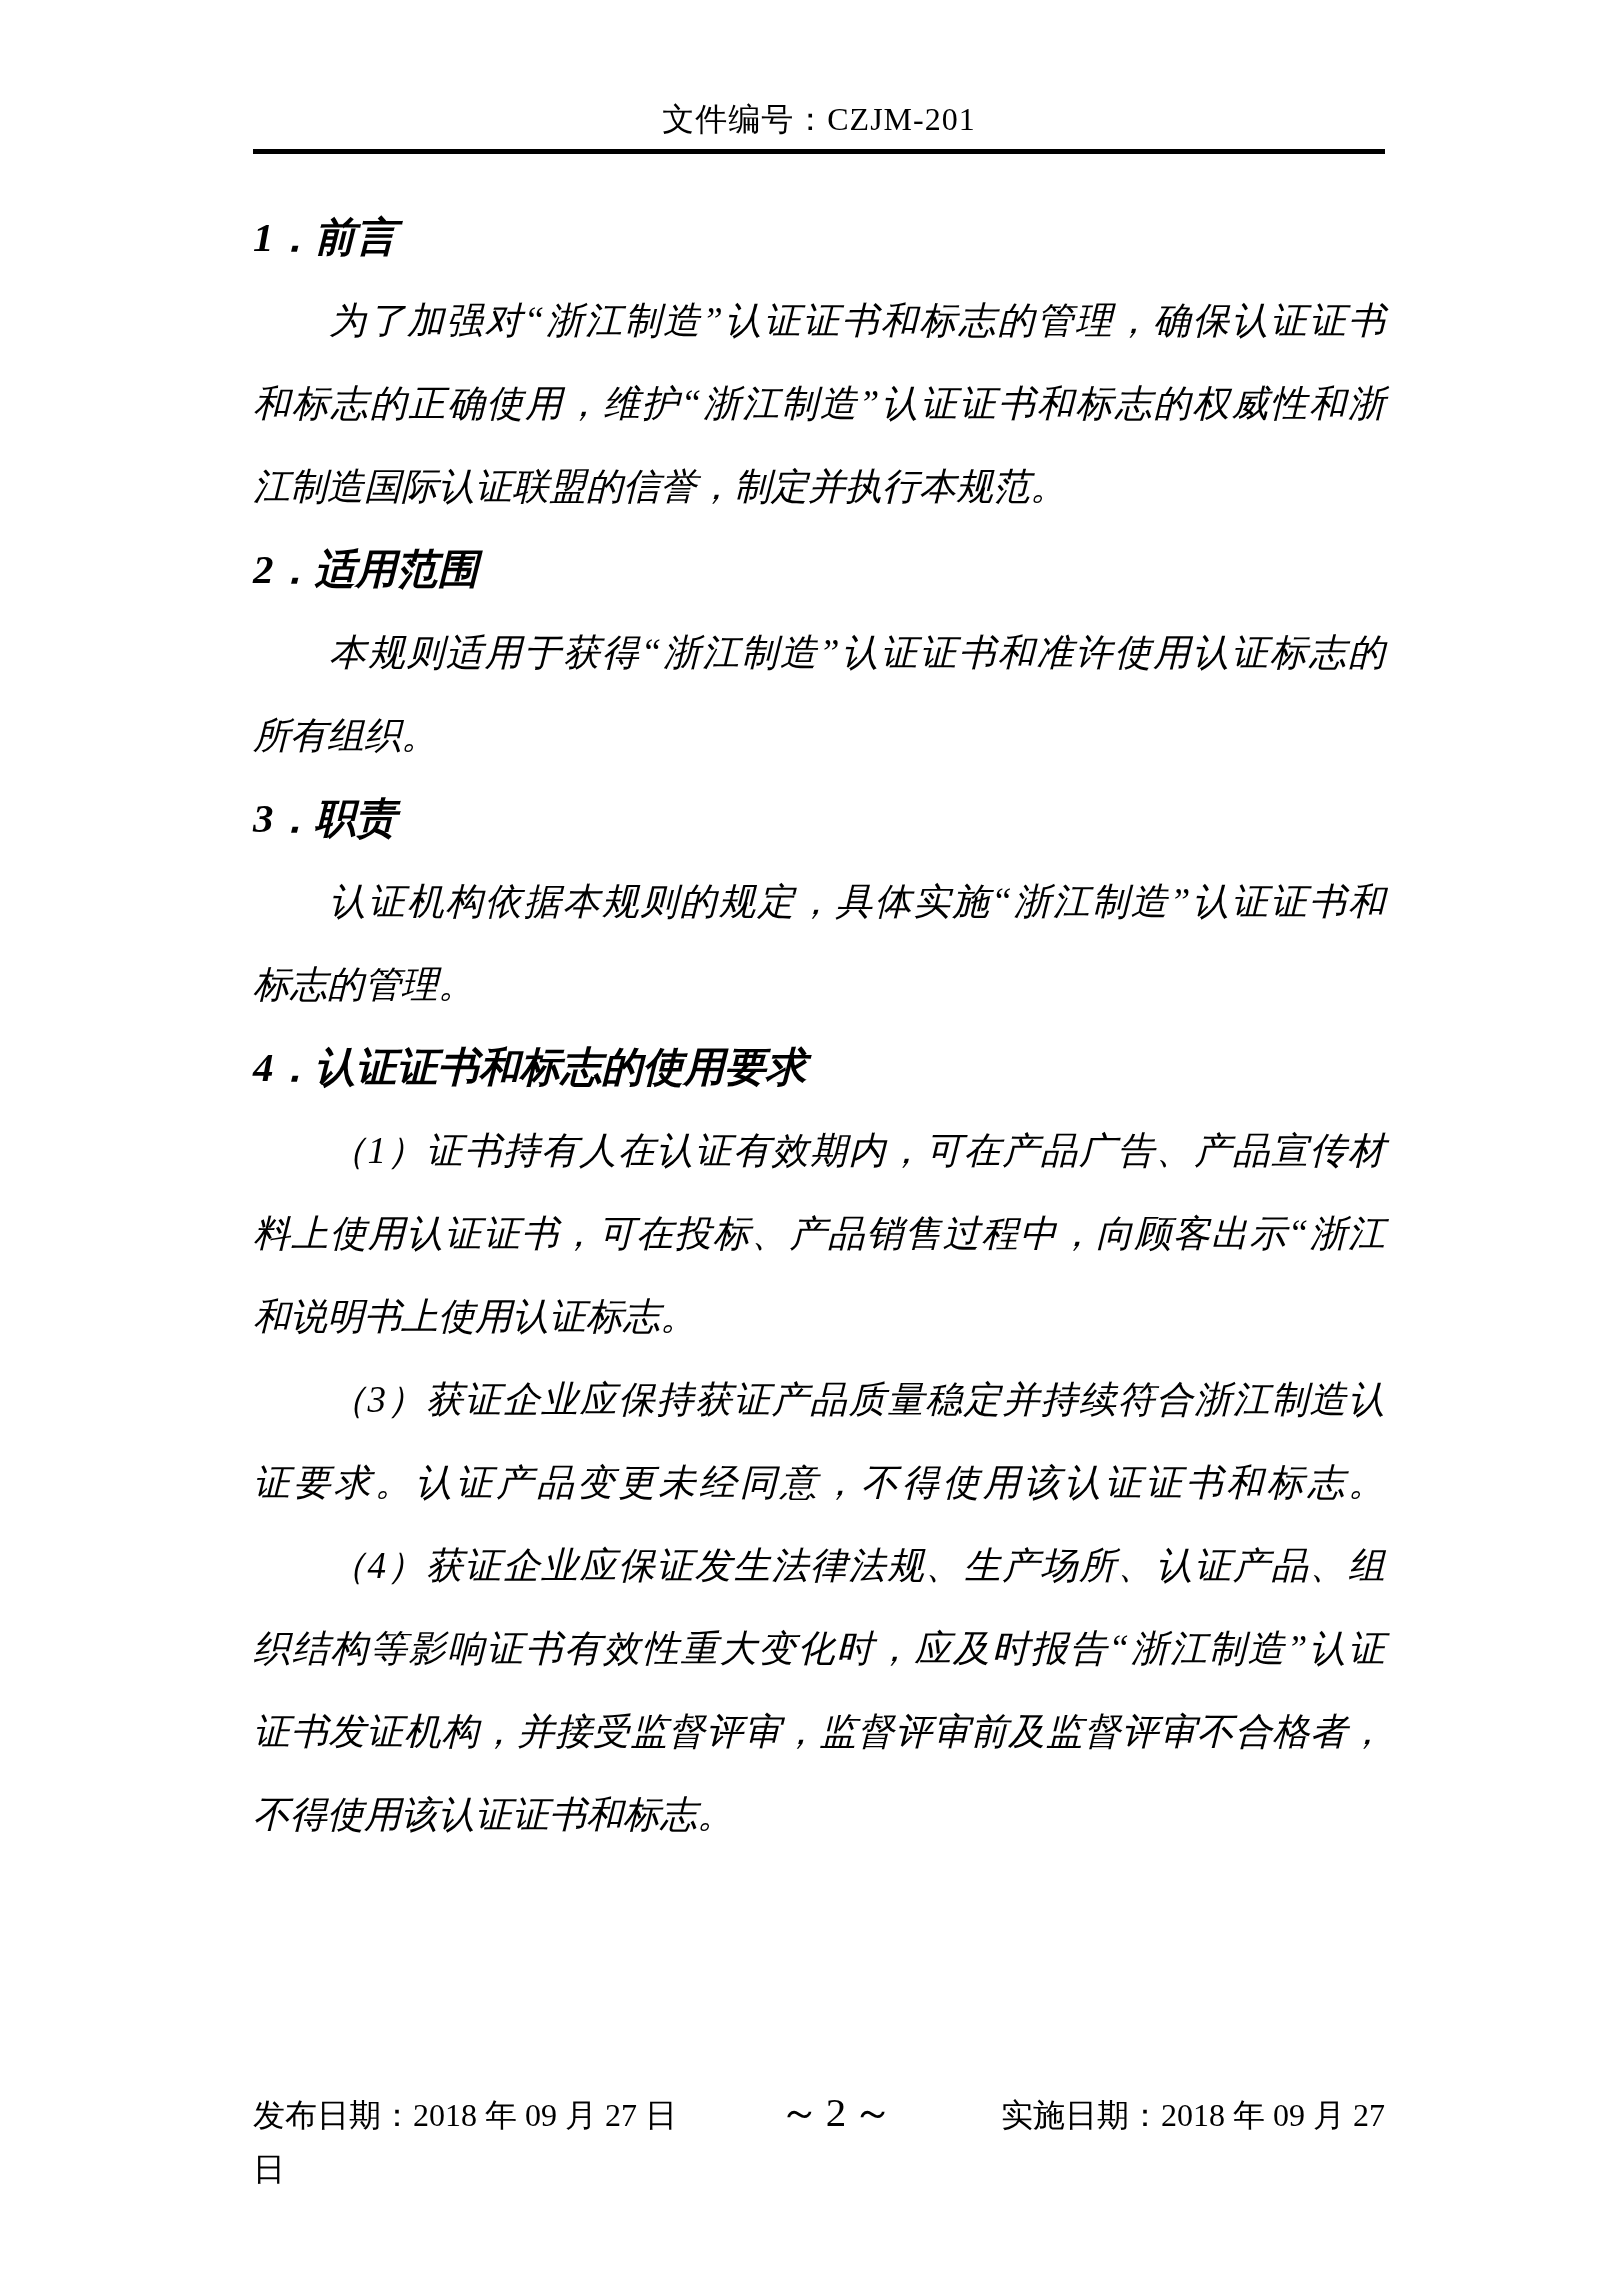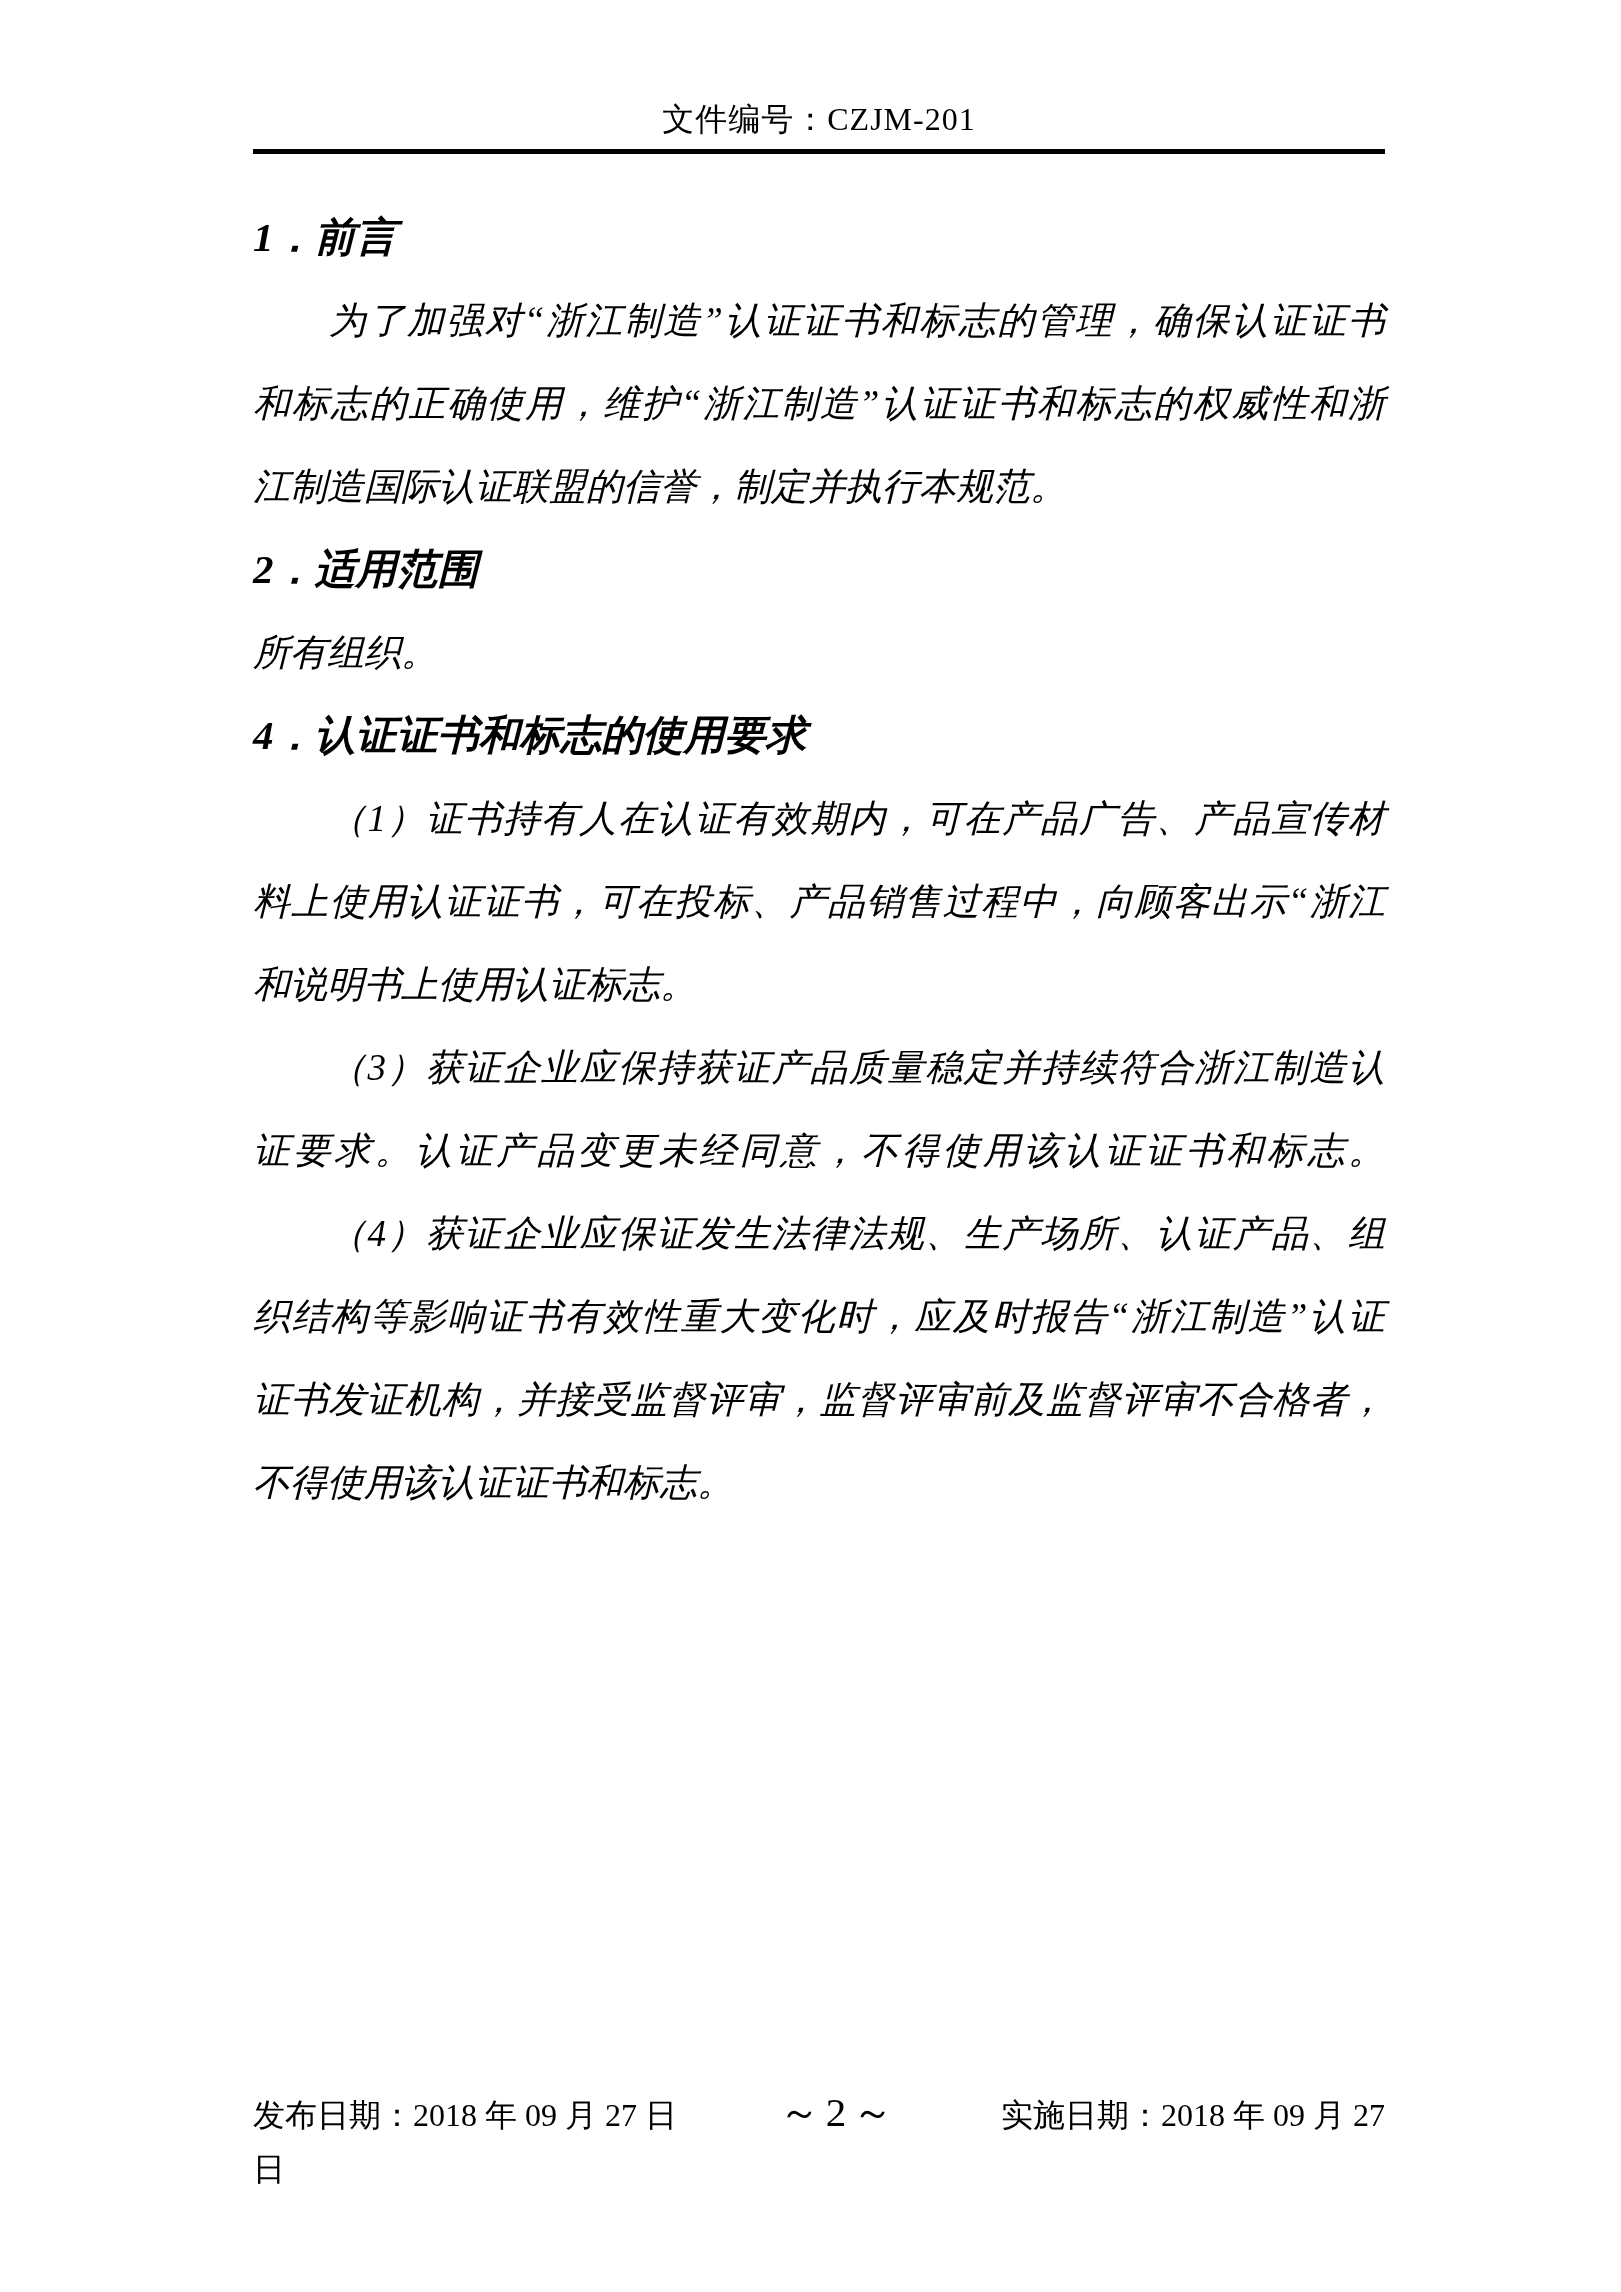--- a/index.html
+++ b/index.html
@@ -106,23 +106,29 @@
 
     <div>
       <div class="line heading">1．前言</div>
       <div class="line fill indent">为了加强对“浙江制造”认证证书和标志的管理，确保认证证书</div>
       <div class="line fill">和标志的正确使用，维护“浙江制造”认证证书和标志的权威性和浙</div>
       <div class="line">江制造国际认证联盟的信誉，制定并执行本规范。</div>
     </div>
 
     <div>
       <div class="line heading">2．适用范围</div>
+      <div class="line fill indent">本规则适用于获得“浙江制造”认证证书和准许使用认证标志的</div>
       <div class="line">所有组织。</div>
     </div>
 
+    <div>
+      <div class="line heading">3．职责</div>
+      <div class="line fill indent">认证机构依据本规则的规定，具体实施“浙江制造”认证证书和</div>
+      <div class="line">标志的管理。</div>
+    </div>
 
     <div>
       <div class="line heading">4．认证证书和标志的使用要求</div>
       <div class="line fill indent">（1）证书持有人在认证有效期内，可在产品广告、产品宣传材</div>
       <div class="line fill">料上使用认证证书，可在投标、产品销售过程中，向顾客出示“浙江</div>
       <div class="line">和说明书上使用认证标志。</div>
       <div class="line fill indent">（3）获证企业应保持获证产品质量稳定并持续符合浙江制造认</div>
       <div class="line fill">证要求。认证产品变更未经同意，不得使用该认证证书和标志。</div>
       <div class="line fill indent">（4）获证企业应保证发生法律法规、生产场所、认证产品、组</div>
       <div class="line fill">织结构等影响证书有效性重大变化时，应及时报告“浙江制造”认证</div>

